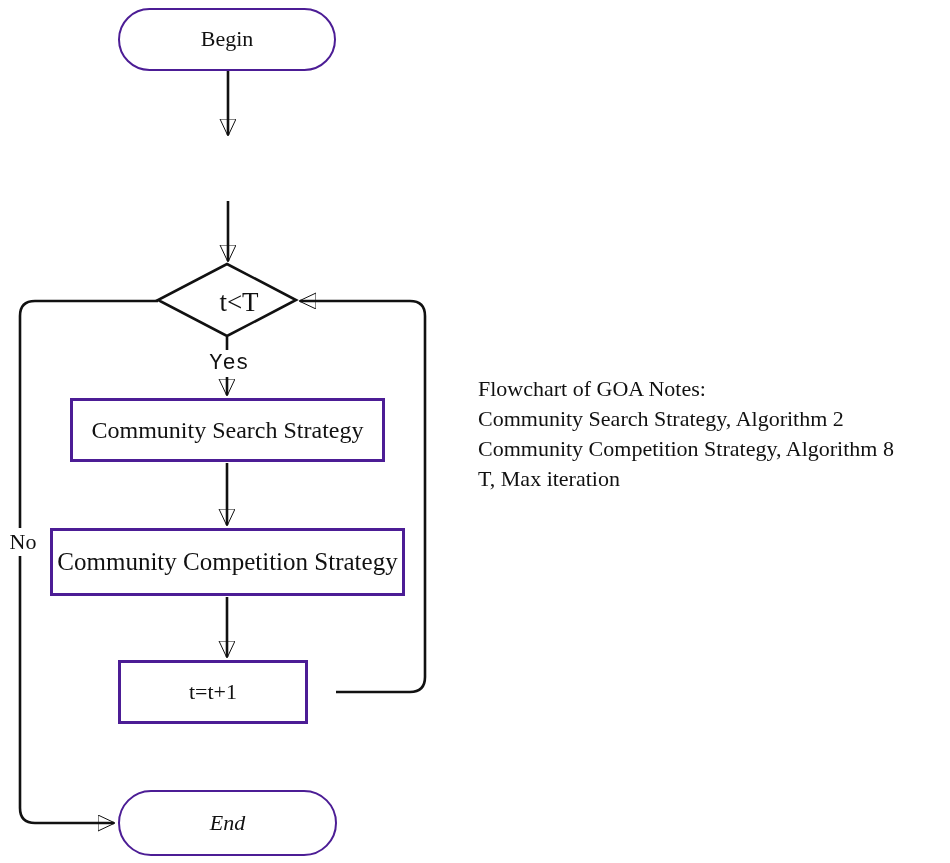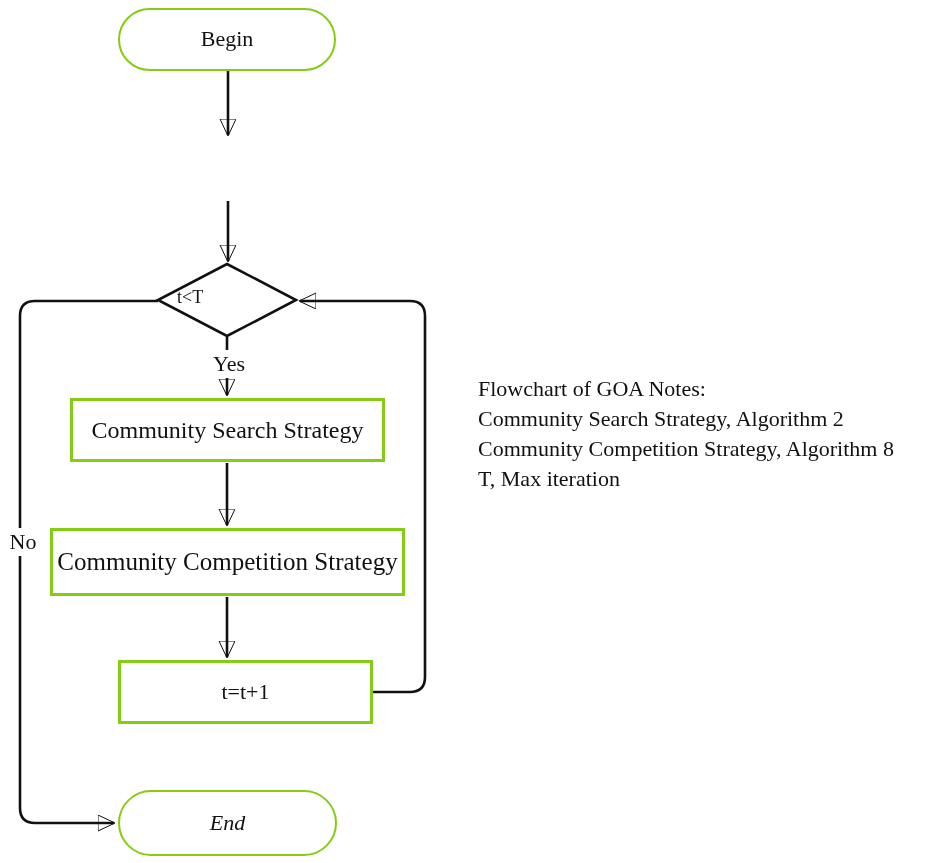--- a/index.html
+++ b/index.html
@@ -25,58 +25,58 @@
     z-index: 1;
   }
   .edges-svg path, .edges-svg polygon {
     fill: none;
     stroke: #111111;
   }
   .node {
     position: absolute;
     z-index: 2;
     background: #ffffff;
-    border: 3px solid #84cc16;
+    border: 3px solid #4c1d95;
     display: flex;
     align-items: center;
     justify-content: center;
     text-align: center;
     font-size: 23px;
     line-height: 1.1;
     box-sizing: border-box;
   }
   .terminator {
     border-width: 2.5px;
     border-radius: 33px;
     font-size: 22px;
   }
   .node-begin   { left: 118px; top: 8px;   width: 218px; height: 63px; }
   .node-init    { left: 86px;  top: 138px; width: 284px; height: 62px; }
   .node-search  { left: 70px;  top: 398px; width: 315px; height: 64px; font-size: 24px; }
   .node-compete { left: 50px;  top: 528px; width: 355px; height: 68px; font-size: 25px; }
-  .node-incr    { left: 118px; top: 660px; width: 255px; height: 64px; font-size: 22px; }
+  .node-incr    { left: 118px; top: 660px; width: 190px; height: 64px; font-size: 22px; }
   .node-end     { left: 118px; top: 790px; width: 219px; height: 66px; font-style: italic; }
   .diamond-label {
     position: absolute;
     z-index: 3;
-    left: 177px;
+    left: 189px;
     top: 287px;
     width: 100px;
-    text-align: left;
-    font-size: 18px;
+    text-align: center;
+    font-size: 27px;
   }
   .edge-label {
     position: absolute;
     z-index: 3;
     background: #ffffff;
     font-size: 22px;
     text-align: center;
     padding: 1px 2px;
   }
-  .edge-label-yes { left: 199px; top: 350px; width: 56px; }
+  .edge-label-yes { left: 199px; top: 350px; width: 56px; font-family: Liberation Mono, monospace; }
   .edge-label-no  { left: 3px;  top: 528px; width: 36px; }
   .notes {
     position: absolute;
     z-index: 2;
     left: 478px;
     top: 374px;
     width: 470px;
     font-size: 22px;
     line-height: 30px;
     white-space: nowrap;

